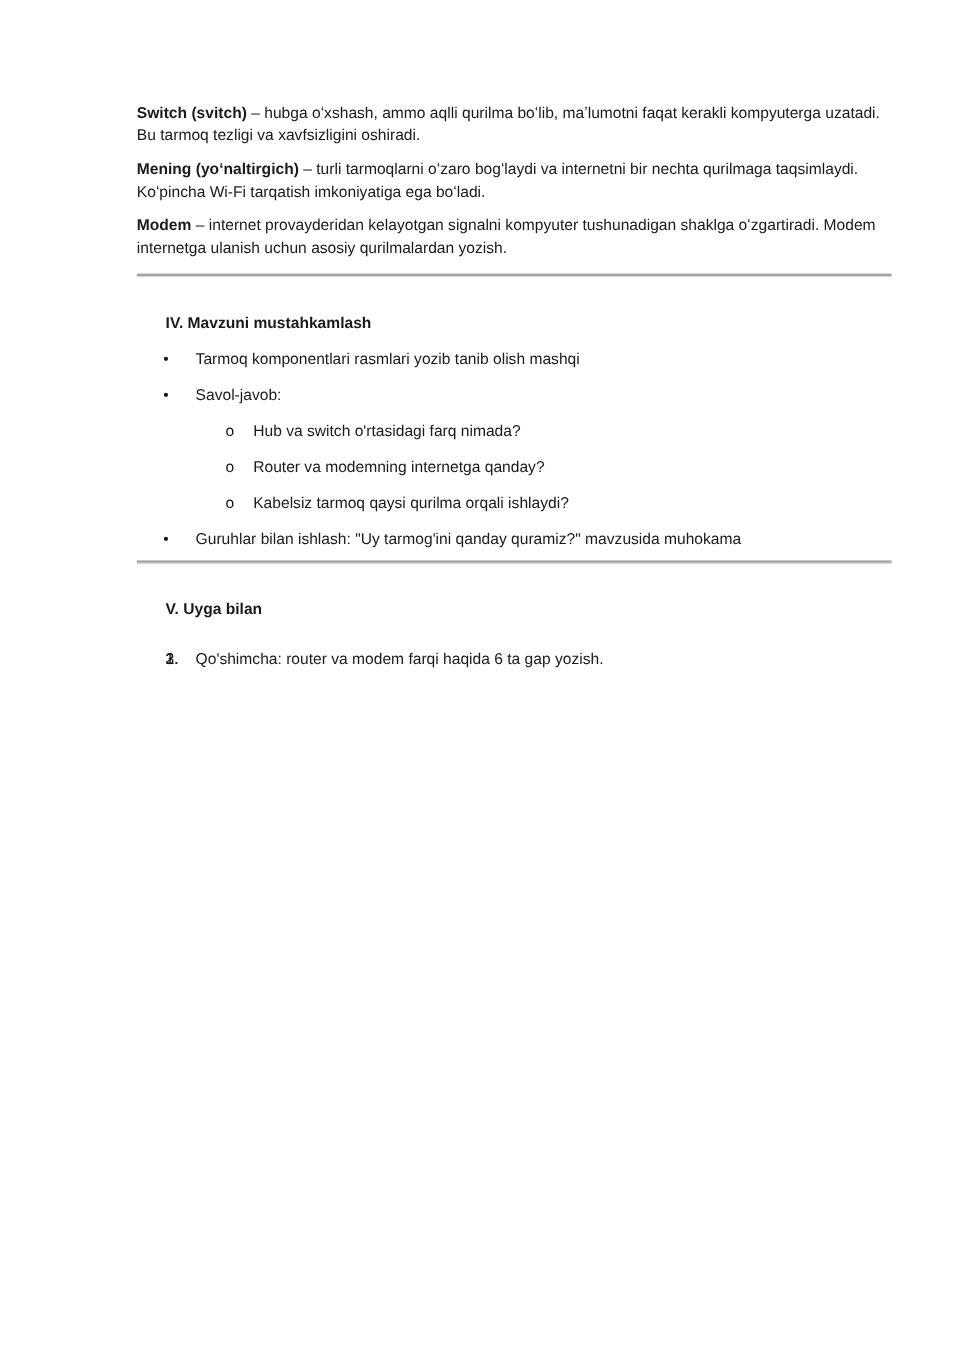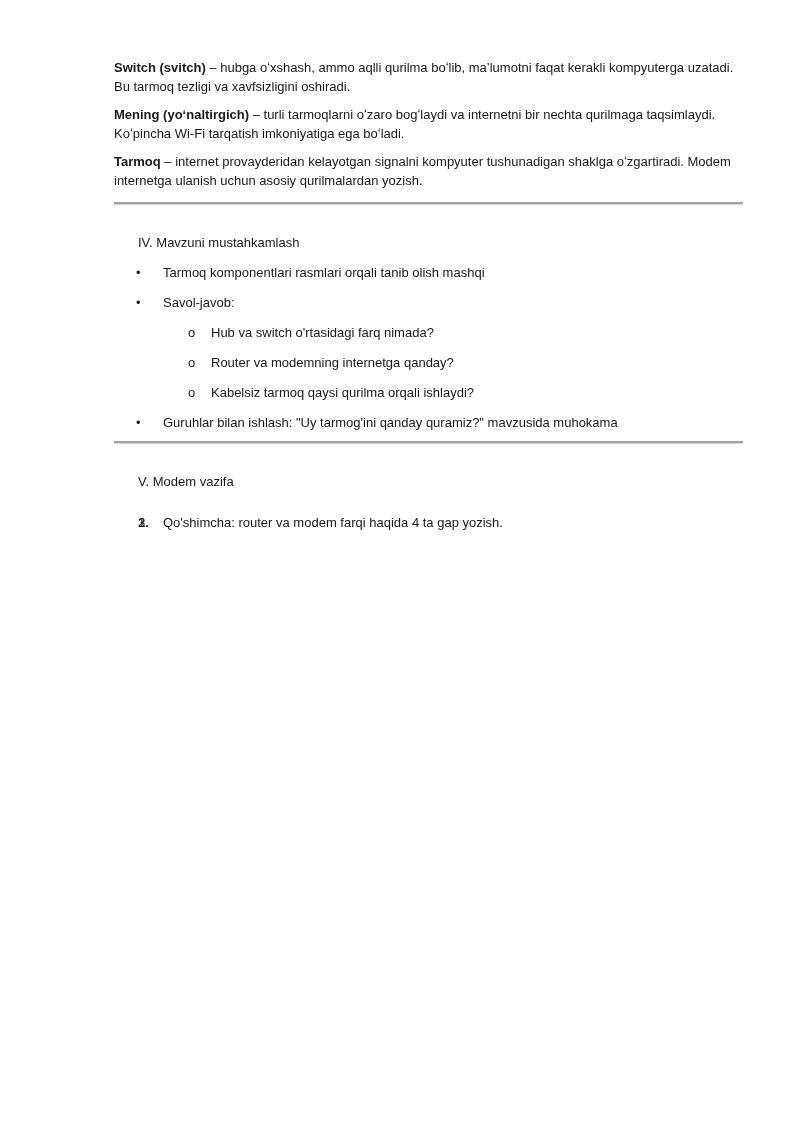--- a/index.html
+++ b/index.html
@@ -12,41 +12,41 @@
     height: 1131px;
     position: relative;
     overflow: hidden;
     font-family: "Liberation Sans", "DejaVu Sans", sans-serif;
     color: #1a1a1a;
     font-size: 13px;
   }
   .page {
     position: absolute;
     left: 114px;
-    top: 58px;
+    top: 84px;
     width: 630px;
   }
   p.para {
     margin: 0 0 9px 0;
     line-height: 19px;
     font-size: 13px;
   }
   p.para b {
     font-weight: bold;
   }
   .rule {
     height: 0;
     border-top: 2px solid #a3a3a3;
     border-bottom: 1px solid #d6d6d6;
     width: 629px;
     margin: 0;
   }
   h3.section {
     font-size: 13px;
-    font-weight: normal;
+    font-weight: bold;
     margin: 0;
     line-height: 19px;
     padding-left: 24px;
   }
   ul.bullets {
     list-style: none;
     margin: 0;
     padding: 0;
   }
   ul.bullets > li {
@@ -96,34 +96,34 @@
 </style>
 </head>
 <body>
 
 <div class="page">
 
   <p class="para"><b>Switch (svitch)</b><span> – hubga oʻxshash, ammo aqlli qurilma boʻlib, maʼlumotni faqat kerakli kompyuterga uzatadi. Bu tarmoq tezligi va xavfsizligini oshiradi.</span></p>
 
   <p class="para"><b>Mening (yoʻnaltirgich)</b><span> – turli tarmoqlarni oʻzaro bogʻlaydi va internetni bir nechta qurilmaga taqsimlaydi. Koʻpincha Wi-Fi tarqatish imkoniyatiga ega boʻladi.</span></p>
 
-  <p class="para" style="margin-bottom:12px;"><b>Tarmoq</b><span> – internet provayderidan kelayotgan signalni kompyuter tushunadigan shaklga oʻzgartiradi. Modem internetga ulanish uchun asosiy qurilmalardan yozish.</span></p>
+  <p class="para" style="margin-bottom:12px;"><b>Modem</b><span> – internet provayderidan kelayotgan signalni kompyuter tushunadigan shaklga oʻzgartiradi. Modem internetga ulanish uchun asosiy qurilmalardan yozish.</span></p>
 
   <div class="rule"></div>
 
   <div style="height:28px;"></div>
 
   <h3 class="section">IV. Mavzuni mustahkamlash</h3>
 
   <div style="height:11px;"></div>
 
   <ul class="bullets">
     <li>
       <span class="bullet">•</span>
-      <span>Tarmoq komponentlari rasmlari orqali tanib olish mashqi</span>
+      <span>Tarmoq komponentlari rasmlari yozib tanib olish mashqi</span>
     </li>
     <li>
       <span class="bullet">•</span>
       <span>Savol-javob:</span>
       <ul class="sub" style="margin-left:-49px;padding-left:49px;">
         <li>
           <span class="bullet">o</span>
           <span>Hub va switch o'rtasidagi farq nimada?</span>
         </li>
         <li>
@@ -139,30 +139,30 @@
     <li style="margin-bottom:9px;">
       <span class="bullet">•</span>
       <span>Guruhlar bilan ishlash: "Uy tarmog'ini qanday quramiz?" mavzusida muhokama</span>
     </li>
   </ul>
 
   <div class="rule"></div>
 
   <div style="height:28px;"></div>
 
-  <h3 class="section">V. Modem vazifa</h3>
+  <h3 class="section">V. Uyga bilan</h3>
 
   <div style="height:11px;"></div>
 
   <ol class="numbered">
     <li>
       <span class="num">1.</span>
     </li>
     <li>
       <span class="num">2.</span>
     </li>
     <li>
       <span class="num">3.</span>
-      <span>Qo'shimcha: router va modem farqi haqida 4 ta gap yozish.</span>
+      <span>Qo'shimcha: router va modem farqi haqida 6 ta gap yozish.</span>
     </li>
   </ol>
 
 </div>
 
 </body></html>

